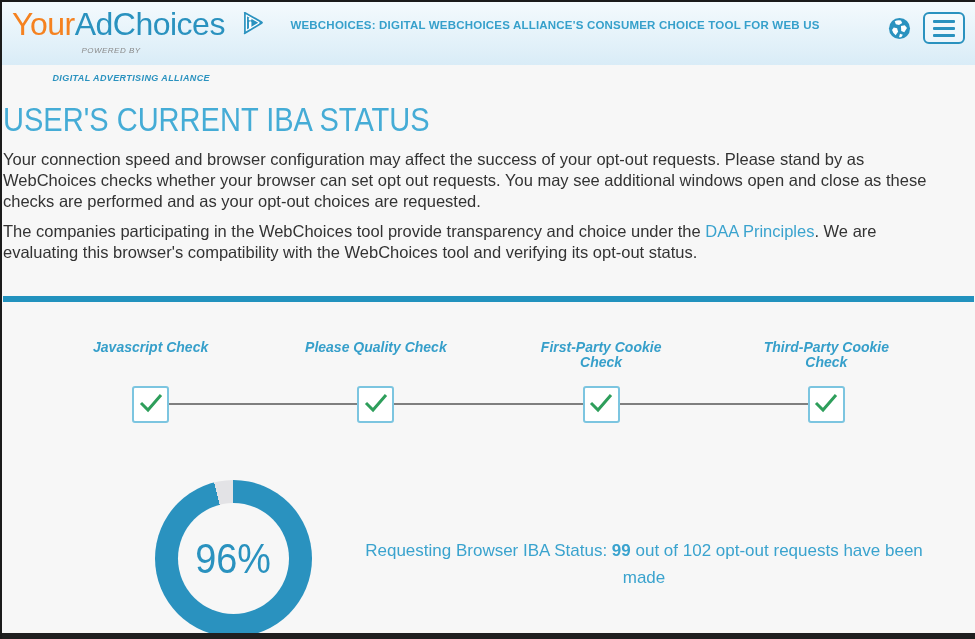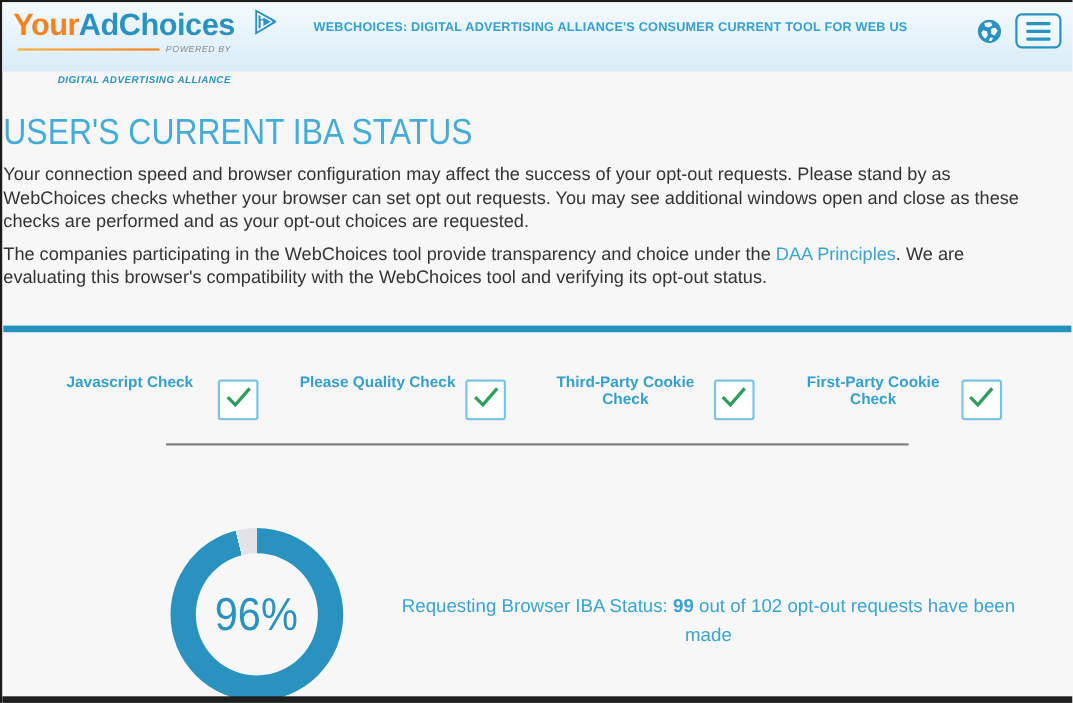--- a/index.html
+++ b/index.html
@@ -16,25 +16,25 @@
   
   .header {
     height:63px;
     background:linear-gradient(#f4fafd, #d9ecf7);
     display:flex;
     align-items:flex-start;
     padding:4px 10px 0 10px;
   }
   .logo-block { width:210px; flex:0 0 auto; }
   .logo-row { display:flex; align-items:center; }
-  .logo-text { font-size:28px; font-weight:bold; letter-spacing:-0.5px; white-space:nowrap; }
+  .logo-text { font-size:32px; font-weight:normal; letter-spacing:-0.5px; white-space:nowrap; }
   .logo-your { color:#f58220; }
   .logo-adchoices { color:#2a92bf; }
   .logo-sep { width:1px; height:26px; background:#b9cdd8; margin:0 6px 0 7px; }
-  .powered-row { display:flex; align-items:center; justify-content:space-between; margin-top:1px; padding-right:12px; }
+  .powered-row { display:flex; align-items:center; justify-content:space-between; margin-top:1px; padding-right:12px;flex-direction:column; }
   .powered-line { flex:1 1 auto; height:2px; background:linear-gradient(90deg,#fbb040,#f58220); margin-right:6px; margin-left:4px; }
   .powered-by { font-size:8px; font-style:italic; color:#8a8a8a; letter-spacing:0.5px; white-space:nowrap; }
   .alliance { font-size:9px; font-style:italic; font-weight:bold; color:#2a92bf; letter-spacing:0.4px; text-align:right; padding-right:12px; margin-top:18px; }
   .header-title {
     flex:1 1 auto;
     text-align:center;
     font-size:11.5px;
     font-weight:bold;
     color:#36a0cb;
     letter-spacing:0.2px;
@@ -59,21 +59,21 @@
     white-space:nowrap;
   }
   .para { margin-top:10px; font-size:16.5px; line-height:21px; color:#333; max-width:952px; }
   .para + .para { margin-top:9px; }
   .link { color:#3aa3ce; cursor:pointer; text-decoration:none; }
   .divider { margin-top:33px; height:6px; background:#2292be; }
   
   .checks { position:relative; margin:38px 35px 0 35px; height:86px; }
   .checks-line { position:absolute; left:12.5%; right:12.5%; top:63px; height:2px; background:#7f7f7f; }
   .checks-row { display:flex; position:relative; }
-  .check-col { width:25%; display:flex; flex-direction:row; align-items:center; }
+  .check-col { width:25%; display:flex; flex-direction:column; align-items:center;font-style:italic; }
   .check-label {
     width:160px; min-height:46px; text-align:center;
     font-size:14px; font-weight:bold; color:#369fca; line-height:15px;
   }
   .check-box {
     width:37px; height:37px; background:#ffffff;
     border:2px solid #7cc5e0; border-radius:3px;
     display:flex; align-items:center; justify-content:center;
   }
   
@@ -112,21 +112,21 @@
         </svg>
       </span>
     </div>
     <div class="powered-row">
       <span class="powered-line"></span>
       <span class="powered-by">POWERED BY</span>
     </div>
     <div class="alliance">DIGITAL ADVERTISING ALLIANCE</div>
   </div>
 
-  <div class="header-title">WEBCHOICES: DIGITAL ADVERTISING ALLIANCE'S CONSUMER CURRENT TOOL FOR WEB US</div>
+  <div class="header-title">WEBCHOICES: DIGITAL WEBCHOICES ALLIANCE'S CONSUMER CHOICE TOOL FOR WEB US</div>
 
   <div class="header-actions">
     <button class="globe-btn">
       <span>
         <svg width="23" height="23" viewBox="0 0 24 24">
           <circle cx="12" cy="12" r="11" fill="#2a92bf"></circle>
           <path d="M7 4.5 Q10 2.8 13.5 3.6 L14.8 6.2 L11.5 8.4 L8.2 7.6 Z" fill="#ffffff"></path>
           <path d="M13.5 9.5 L17.5 8.5 L19.8 11.5 L17 16 L13.8 14.5 Z" fill="#ffffff"></path>
           <path d="M6 11 L9.5 11.8 L10.5 15.5 L8 19 Q5.2 17 4.2 13.5 Z" fill="#ffffff"></path>
           <path d="M12.5 17.5 L15.5 18.5 L14 20.8 Q12.8 21.2 11.5 21 Z" fill="#ffffff"></path>
@@ -163,29 +163,29 @@
       </div>
       <div class="check-col">
         <div class="check-label">Please Quality Check</div>
         <div class="check-box">
           <span><svg width="26" height="22" viewBox="0 0 26 22">
                 <path d="M3 11 L10 18 L23 3" fill="none" stroke="#2e9e5b" stroke-width="3"></path>
               </svg></span>
         </div>
       </div>
       <div class="check-col">
+        <div class="check-label">First-Party Cookie Check</div>
+        <div class="check-box">
+          <span><svg width="26" height="22" viewBox="0 0 26 22">
+                <path d="M3 11 L10 18 L23 3" fill="none" stroke="#2e9e5b" stroke-width="3"></path>
+              </svg></span>
+        </div>
+      </div>
+      <div class="check-col">
         <div class="check-label">Third-Party Cookie Check</div>
-        <div class="check-box">
-          <span><svg width="26" height="22" viewBox="0 0 26 22">
-                <path d="M3 11 L10 18 L23 3" fill="none" stroke="#2e9e5b" stroke-width="3"></path>
-              </svg></span>
-        </div>
-      </div>
-      <div class="check-col">
-        <div class="check-label">First-Party Cookie Check</div>
         <div class="check-box">
           <span><svg width="26" height="22" viewBox="0 0 26 22">
                 <path d="M3 11 L10 18 L23 3" fill="none" stroke="#2e9e5b" stroke-width="3"></path>
               </svg></span>
         </div>
       </div>
     </div>
   </div>
 
   <div class="progress-row">

